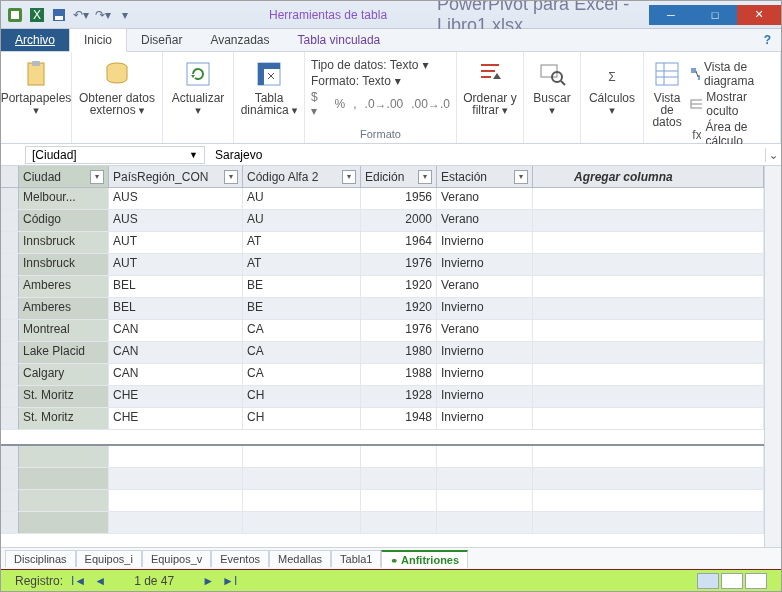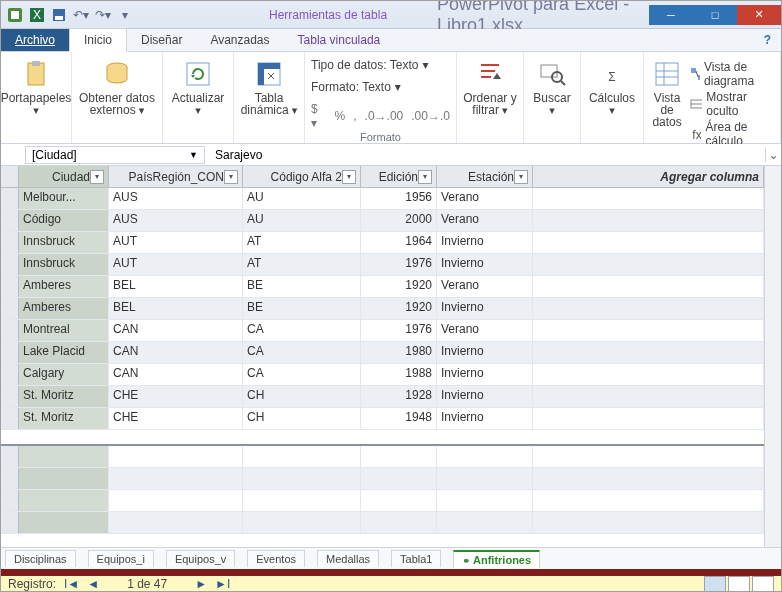--- a/index.html
+++ b/index.html
@@ -22,59 +22,59 @@
 .ribbon-tabs .tab.context { color: #6b3fa0; }
 .ribbon-tabs .help { margin-left: auto; padding: 4px 10px; color: #2f73b6; font-weight: bold; }
 
 .ribbon { height: 92px; background: #fff; border-bottom: 1px solid #cfd5df; display: flex; }
 .group { border-right: 1px solid #e3e7ef; padding: 2px 6px; display: flex; flex-direction: column; align-items: center; justify-content: space-between; }
 .group-content { flex: 1; display: flex; align-items: flex-start; gap: 4px; padding-top: 4px; }
 .group-label { font-size: 11px; color: #6b7584; padding: 1px 0; }
 .bigbtn { display: flex; flex-direction: column; align-items: center; width: 58px; text-align: center; gap: 2px; cursor: pointer; }
 .bigbtn .icon { width: 32px; height: 32px; display: flex; align-items: center; justify-content: center; }
 .bigbtn .lbl { font-size: 11px; color: #444; line-height: 12px; }
-.format-col { display: flex; flex-direction: column; gap: 8px; font-size: 11px; color: #444; }
+.format-col { display: flex; flex-direction: column; gap: 2px; font-size: 11px; color: #444; }
 .format-col .row { display: flex; align-items: center; gap: 4px; }
 .view-col { display: flex; flex-direction: column; gap: 2px; font-size: 11px; color: #444; padding: 2px; }
 .view-col .row { display: flex; align-items: center; gap: 4px; cursor: pointer; }
 .small-ic { width: 14px; height: 14px; }
 
 .formulabar { height: 22px; background: #fff; border-bottom: 1px solid #cfd5df; display: flex; align-items: center; }
 .formulabar .name-box { width: 180px; border: 1px solid #cfd5df; margin: 0 4px 0 24px; padding: 1px 6px; display: flex; align-items: center; justify-content: space-between; }
 .formulabar .content { flex: 1; padding: 1px 6px; }
 .formulabar .expand { width: 16px; text-align: center; color: #666; border-left: 1px solid #cfd5df; }
 
 .grid-wrap { flex: 1; display: flex; flex-direction: column; overflow: hidden; }
 .grid-header { display: flex; background: #e6e9ee; border-bottom: 1px solid #b7bdc8; height: 22px; }
 .row-head-spacer { width: 18px; background: #e6e9ee; border-right: 1px solid #b7bdc8; }
-.col-head { display: flex; align-items: center; justify-content: flex-end; padding: 0 4px; border-right: 1px solid #b7bdc8; color: #333; position: relative; }
+.col-head { display: flex; align-items: center; justify-content: space-between; padding: 0 4px; border-right: 1px solid #b7bdc8; color: #333; position: relative; }
 .col-head.sel { background: #c7d4c7; }
 .col-head .dd { width: 14px; height: 14px; border: 1px solid #9aa2ad; background: #fff; display: flex; align-items: center; justify-content: center; font-size: 8px; color: #555; }
 .col-head.add { font-style: italic; font-weight: bold; flex: 1; margin-left: 37px; }
 .grid-body { flex: 1; overflow: hidden; }
 .grid-row { display: flex; height: 22px; border-bottom: 1px solid #e3e6ec; }
 .grid-row.alt { background: #eceff4; }
 .row-head { width: 18px; background: #e6e9ee; border-right: 1px solid #b7bdc8; }
 .cell { border-right: 1px solid #e3e6ec; padding: 2px 4px; color: #333; overflow: hidden; white-space: nowrap; }
 .cell.num { text-align: right; }
 .cell.sel { background: #d3dcd3; }
 .grid-row.alt .cell.sel { background: #cad4ca; }
 .cell.fill { flex: 1; }
 .scroll-v { width: 17px; background: #f0f2f6; border-left: 1px solid #cfd5df; }
 .bottom-split { height: 103px; display: flex; border-top: 2px solid #8a929e; }
 .bottom-grid { flex: 1; display: flex; flex-direction: column; }
 .bottom-grid .grid-row { background: #fff; }
 .bottom-grid .grid-row.alt { background: #eceff4; }
 
-.sheet-tabs { height: 22px; background: #f7f8fa; border-top: 1px solid #cfd5df; display: flex; align-items: center; padding: 0 4px; gap: 12px; }
+.sheet-tabs { height: 22px; background: #f7f8fa; border-top: 1px solid #cfd5df; display: flex; align-items: center; padding: 0 4px; gap: 0; }
 .sheet-tab { padding: 2px 8px; border: 1px solid #cfd5df; border-bottom: none; background: #fafbfc; color: #444; font-size: 11px; cursor: pointer; }
 .sheet-tab.active { background: #fff; color: #2a8a2a; font-weight: bold; border-top: 2px solid #2a8a2a; }
 .sheet-tab .link-ic { color: #2a8a2a; font-size: 9px; margin-right: 3px; }
 
-.statusbar { height: 22px; background: #fef9c3; border-top: 7px solid #7f1d1d; display: flex; align-items: center; padding: 0 7px; font-size: 11px; color: #444; }
+.statusbar { height: 22px; background: #bef264; border-top: 1px solid #7f1d1d; display: flex; align-items: center; padding: 0 14px; font-size: 11px; color: #444; }
 .statusbar .nav { display: flex; align-items: center; gap: 8px; }
 .statusbar .nav .navbtn { color: #2f5a8b; cursor: pointer; }
 .statusbar .views { margin-left: auto; display: flex; gap: 2px; }
 .statusbar .views .vbtn { width: 22px; height: 16px; border: 1px solid #9aa2ad; background: #fff; }
 .statusbar .views .vbtn.active { background: #cfe0f2; }
 
 .c-ciudad { width: 90px; }
 .c-pais { width: 134px; }
 .c-alfa { width: 118px; }
 .c-edic { width: 76px; }

